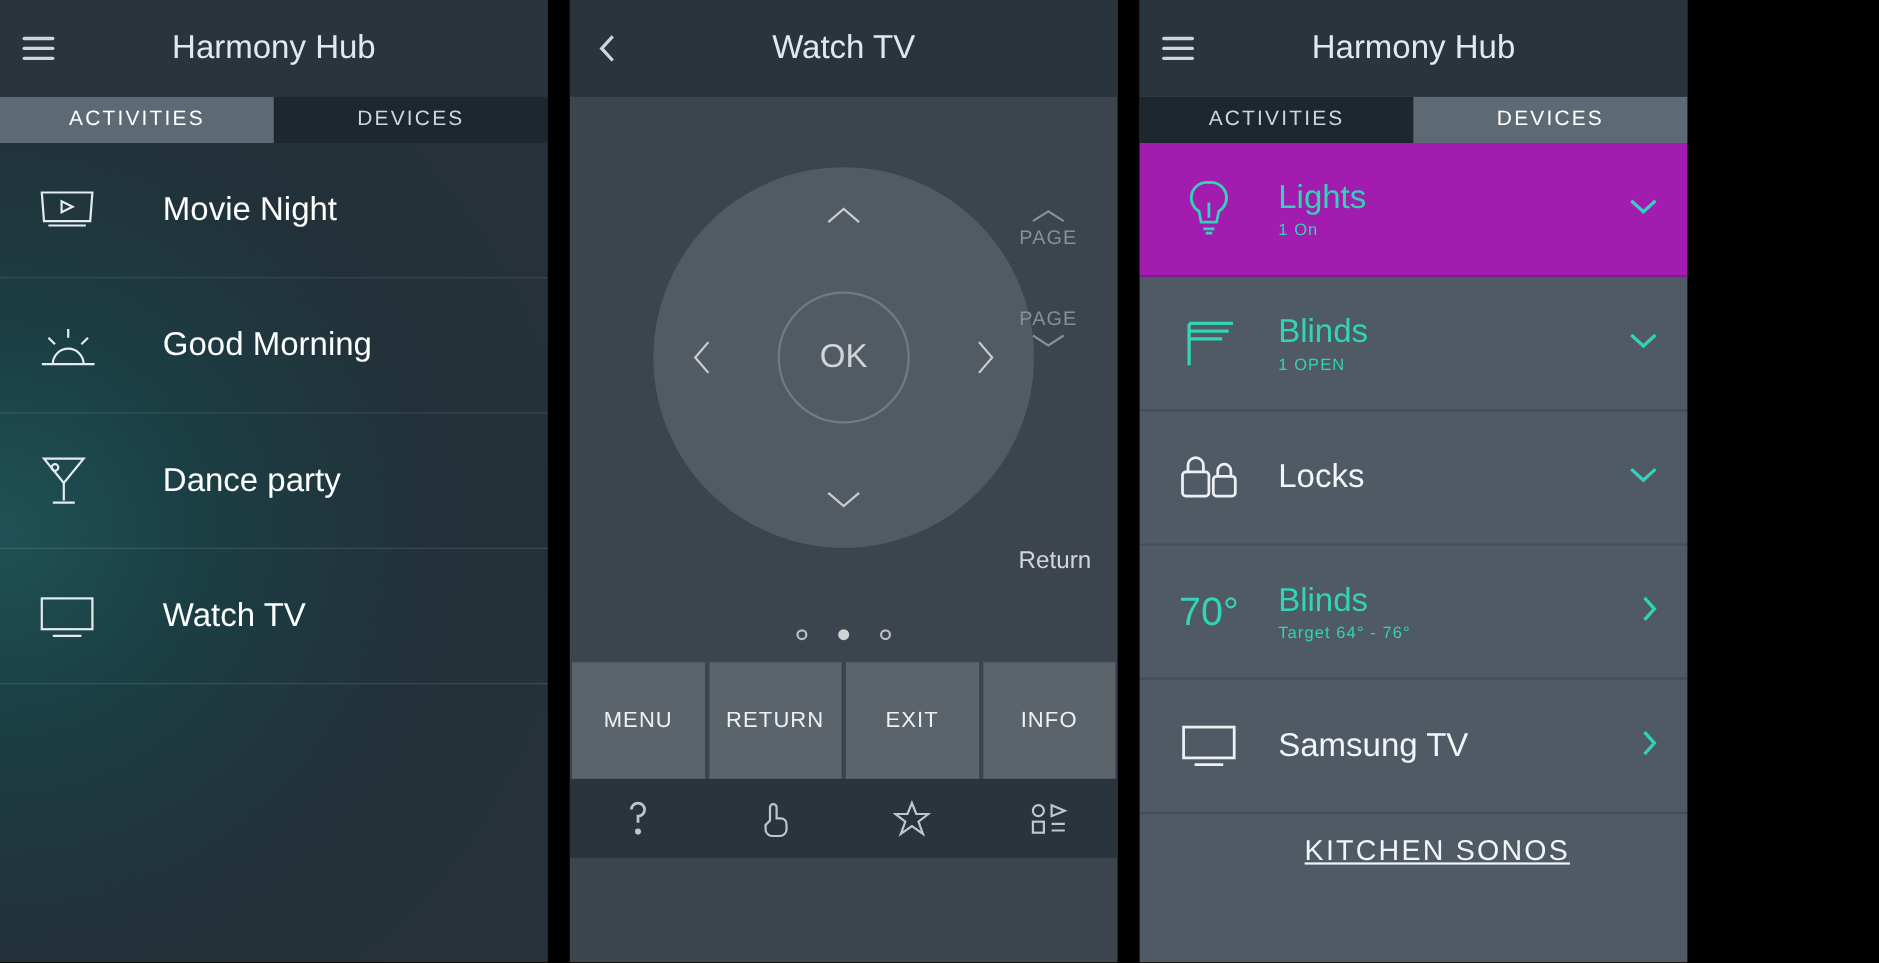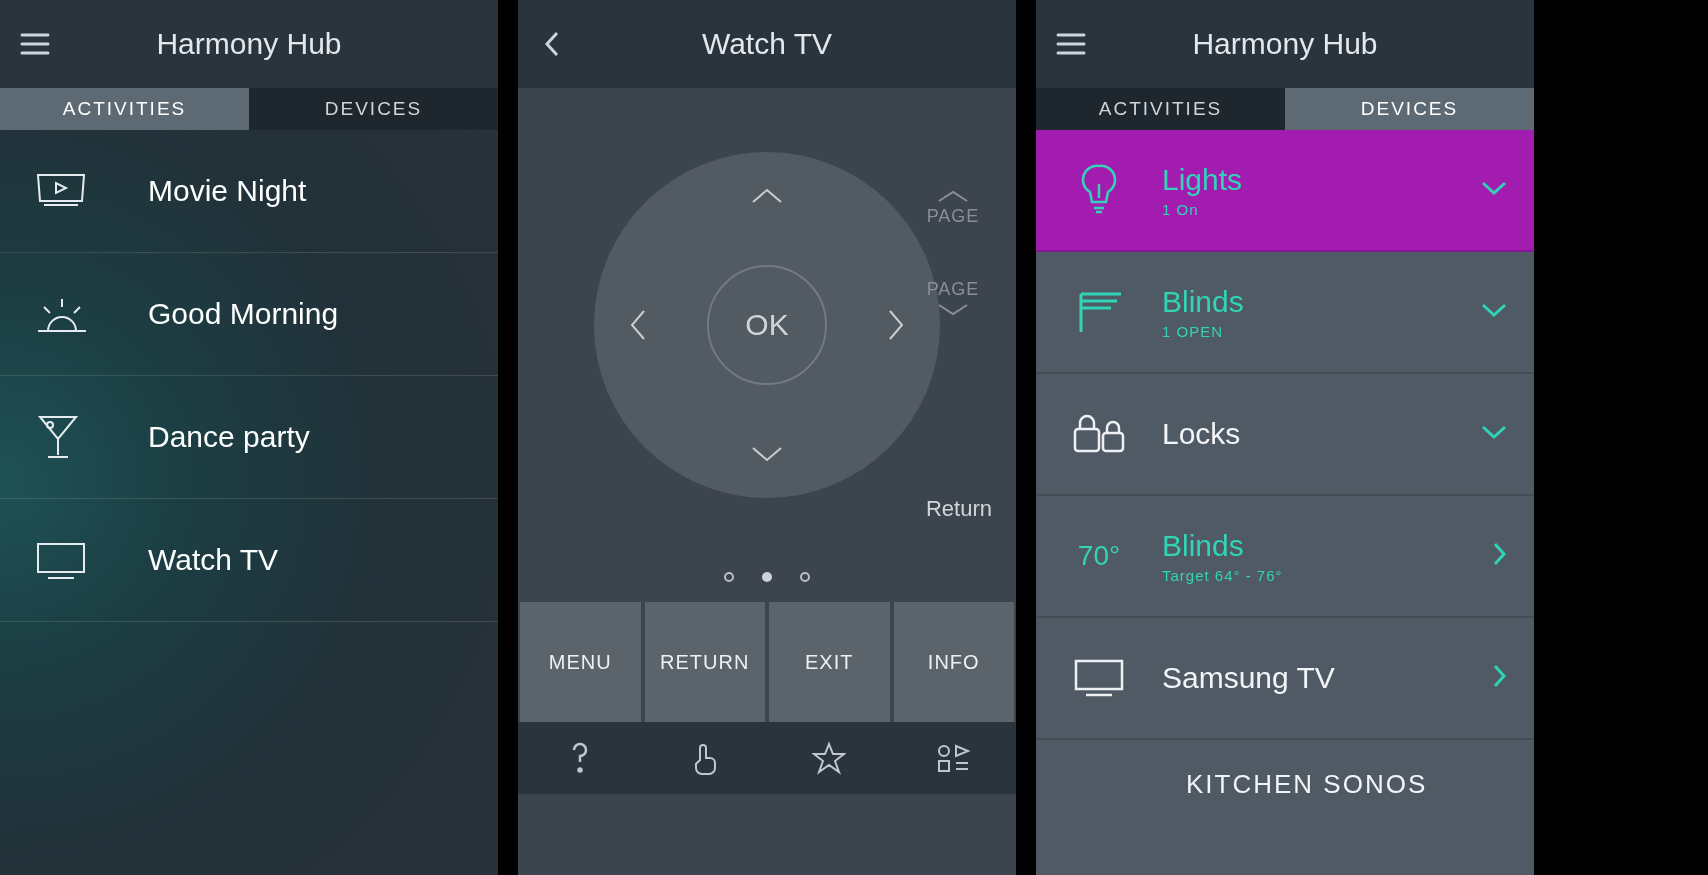--- a/index.html
+++ b/index.html
@@ -34,44 +34,44 @@
   .ar-down{ bottom:20px; left:50%; transform:translateX(-50%);}
   .ar-left{ left:20px; top:50%; transform:translateY(-50%);}
   .ar-right{ right:20px; top:50%; transform:translateY(-50%);}
   .page-col{ position:absolute; right:24px; top:100px; width:78px; display:flex; flex-direction:column; align-items:center; gap:52px; color:#888f96; font-size:18px; letter-spacing:1px;}
   .page-btn{ display:flex; flex-direction:column; align-items:center; gap:2px;}
   .page-btn svg{ stroke:#888f96; fill:none;}
   .return-lbl{ position:absolute; right:24px; bottom:40px; color:#d2d6da; font-size:22px;}
   .dots{ display:flex; justify-content:center; gap:28px; height:30px; align-items:center;}
   .dot{ width:10px; height:10px; border:2px solid #b9bfc4; border-radius:50%; }
   .dot.active{ background:#cfd3d6; border-color:#cfd3d6;}
-  .btn-row{ display:flex; height:120px; margin-top:10px;}
+  .btn-row{ display:flex; height:106px; margin-top:10px;}
   .btn-row .soft{ flex:1; background:#5b636b; margin:0 2px; display:flex; align-items:center; justify-content:center; color:#eef1f3; font-size:20px; letter-spacing:1px;}
   .bottom-bar{ height:72px; background:#2a343d; display:flex;}
   .bottom-bar .bb{ flex:1; display:flex; align-items:center; justify-content:center;}
   .bottom-bar svg{ stroke:#c0c6cb; fill:none;}
   
   .s3 { width:498px; background:#505a64; }
   .s3 .header{ background:#2a343d;}
   .s3 .tabs .tab{ background:#1e272e;}
   .s3 .tabs .tab.active{ background:#5d6a74;}
   .dev-row{ height:122px; display:flex; align-items:center; padding:0 30px 0 28px; border-bottom:2px solid rgba(0,0,0,0.15); position:relative;}
   .dev-row .dev-icon{ width:70px; display:flex; align-items:center; justify-content:center;}
   .dev-text{ margin-left:28px; display:flex; flex-direction:column; gap:4px;}
   .dev-title{ font-size:30px; font-weight:400;}
   .dev-sub{ font-size:15px; letter-spacing:1px;}
   .dev-row .chev{ position:absolute; right:26px; top:50%; transform:translateY(-50%);}
   .dev-row .chev svg{ stroke:#2fd4b8;}
   .teal{ color:#32d3b6;}
   .teal svg{ stroke:#32d3b6 !important;}
   .white{ color:#f2f5f7;}
   .white svg{ stroke:#eef1f3;}
-  .temp-badge{ width:70px; text-align:center; color:#32d3b6; font-size:28px;}
+  .temp-badge{ width:70px; text-align:center; color:#32d3b6; font-size:36px;}
   .s3 .dev-row:nth-child(1){ background:#a21caf;}
-  .s3 .last-row{ height:60px; padding-top:18px; display:flex; align-items:flex-end; padding-left:150px; color:#f2f5f7; font-size:26px; letter-spacing:2px;}
+  .s3 .last-row{ height:60px; padding-top:18px; display:flex; align-items:flex-start; padding-left:150px; color:#f2f5f7; font-size:26px; letter-spacing:2px;text-decoration:underline;}
 </style>
 </head>
 <body>
 
 <div class="screens">
 
 <div class="screen s1">
   <div class="header">
     <div class="menu-btn">
       <svg width="30" height="24" viewBox="0 0 30 24" stroke-width="3" stroke-linecap="round">

